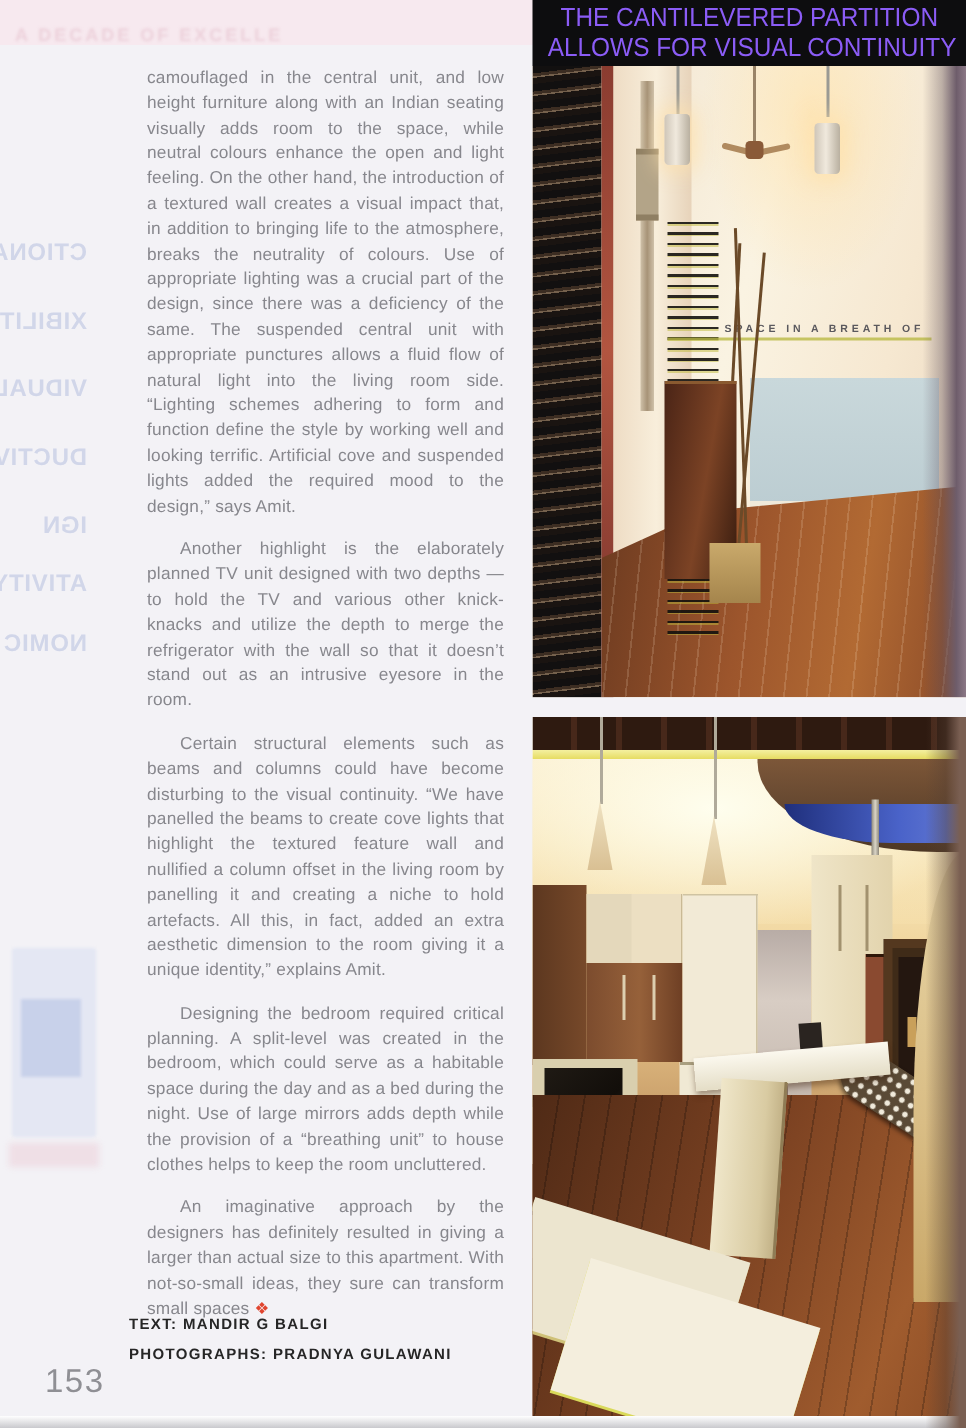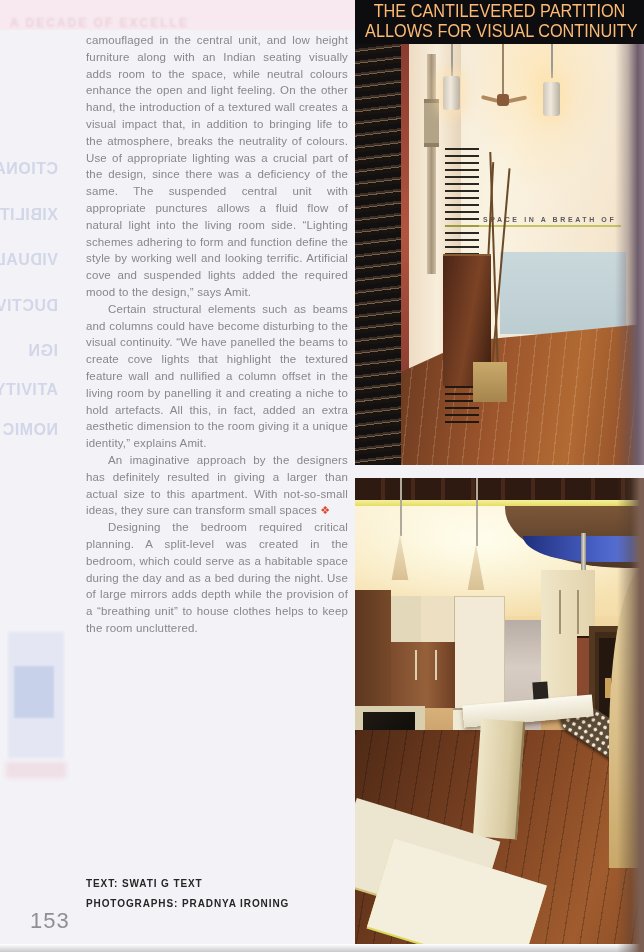--- a/index.html
+++ b/index.html
@@ -14,30 +14,30 @@
   .bleed-word{left:2px;font-size:16px;font-weight:bold;color:#c6cde5;opacity:.75;
               transform:scaleX(-1);transform-origin:28px center;letter-spacing:.5px;filter:blur(.4px);}
   .bleed-thumb{left:8px;top:632px;width:56px;height:126px;background:rgba(205,214,240,.40);
                border-radius:2px;filter:blur(1px);}
   .bleed-thumb-inner{position:absolute;left:6px;top:34px;width:40px;height:52px;background:rgba(150,165,215,.35);}
   .bleed-smudge{left:6px;top:762px;width:60px;height:16px;background:rgba(235,200,210,.45);filter:blur(2px);}
 
   
   .copy{left:86px;top:32px;width:262px;color:#87878d;font-size:11.5px;line-height:16.8px;
         text-align:justify;letter-spacing:.15px;}
-  .copy p{margin:0;text-indent:22px;}
+  .copy p{margin:12px;text-indent:22px;}
   .copy p.first{text-indent:0;}
   .end-mark{color:#e0452f;font-size:11px;letter-spacing:0;}
   .credits{left:86px;top:874px;width:262px;color:#262626;font-size:10px;font-weight:bold;
            letter-spacing:.9px;line-height:20px;}
   .page-number{left:30px;top:908px;font-size:22px;color:#8f8f94;letter-spacing:1px;}
 
   
   .photo{overflow:hidden;}
-  .caption-band{background:#0d0d0f;color:#fdba74;text-align:center;}
+  .caption-band{background:#0d0d0f;color:#8b5cf6;text-align:center;}
   .caption-line{transform:scaleX(.93);transform-origin:center;white-space:nowrap;}
   #cap-top{left:355px;top:0;width:289px;height:44px;font-size:17.5px;line-height:19.5px;padding-top:2px;
            box-sizing:border-box;}
   #cap-bottom{left:355px;top:882px;width:289px;height:63px;font-size:16.5px;line-height:20px;padding-top:2px;
               box-sizing:border-box;z-index:30;}
 
   
   #photo-top{left:355px;top:44px;width:289px;height:421px;
              background:linear-gradient(105deg,#efdfc9 0%,#faf3e2 45%,#f6e8d1 72%,#e9d5bd 100%);}
   .louvers{left:0;top:0;width:46px;height:421px;
@@ -153,27 +153,28 @@
   <div class="abs bleed-word" style="top:342px;">IGN</div>
   <div class="abs bleed-word" style="top:381px;">ATIVITY</div>
   <div class="abs bleed-word" style="top:421px;">NOMIC</div>
   <div class="abs bleed-thumb">
     <div class="bleed-thumb-inner"></div>
   </div>
   <div class="abs bleed-smudge"></div>
 
   <div class="abs copy">
     <p class="first">camouflaged in the central unit, and low height furniture along with an Indian seating visually adds room to the space, while neutral colours enhance the open and light feeling. On the other hand, the introduction of a textured wall creates a visual impact that, in addition to bringing life to the atmosphere, breaks the neutrality of colours. Use of appropriate lighting was a crucial part of the design, since there was a deficiency of the same. The suspended central unit with appropriate punctures allows a fluid flow of natural light into the living room side. “Lighting schemes adhering to form and function define the style by working well and looking terrific. Artificial cove and suspended lights added the required mood to the design,” says Amit.</p>
+    <p>Another highlight is the elaborately planned TV unit designed with two depths — to hold the TV and various other knick-knacks and utilize the depth to merge the refrigerator with the wall so that it doesn’t stand out as an intrusive eyesore in the room.</p>
     <p>Certain structural elements such as beams and columns could have become disturbing to the visual continuity. “We have panelled the beams to create cove lights that highlight the textured feature wall and nullified a column offset in the living room by panelling it and creating a niche to hold artefacts. All this, in fact, added an extra aesthetic dimension to the room giving it a unique identity,” explains Amit.</p>
+    <p><span>Designing the bedroom required critical planning. A split-level was created in the bedroom, which could serve as a habitable space during the day and as a bed during the night. Use of large mirrors adds depth while the provision of a “breathing unit” to house clothes helps to keep the room uncluttered.</span></p>
     <p><span>An imaginative approach by the designers has definitely resulted in giving a larger than actual size to this apartment. With not-so-small ideas, they sure can transform small spaces</span>&nbsp;<span class="end-mark">❖</span></p>
-    <p><span>Designing the bedroom required critical planning. A split-level was created in the bedroom, which could serve as a habitable space during the day and as a bed during the night. Use of large mirrors adds depth while the provision of a “breathing unit” to house clothes helps to keep the room uncluttered.</span></p>
   </div>
   <div class="abs credits">
-    <div>TEXT: SWATI G TEXT</div>
-    <div>PHOTOGRAPHS: PRADNYA IRONING</div>
+    <div>TEXT: MANDIR G BALGI</div>
+    <div>PHOTOGRAPHS: PRADNYA GULAWANI</div>
   </div>
   <div class="abs page-number">153</div>
 
   <div class="abs caption-band" id="cap-top">
     <div class="caption-line">THE CANTILEVERED PARTITION</div>
     <div class="caption-line">ALLOWS FOR VISUAL CONTINUITY</div>
   </div>
 
   <div class="abs photo" id="photo-top">
     <div class="abs glow-top"></div>

